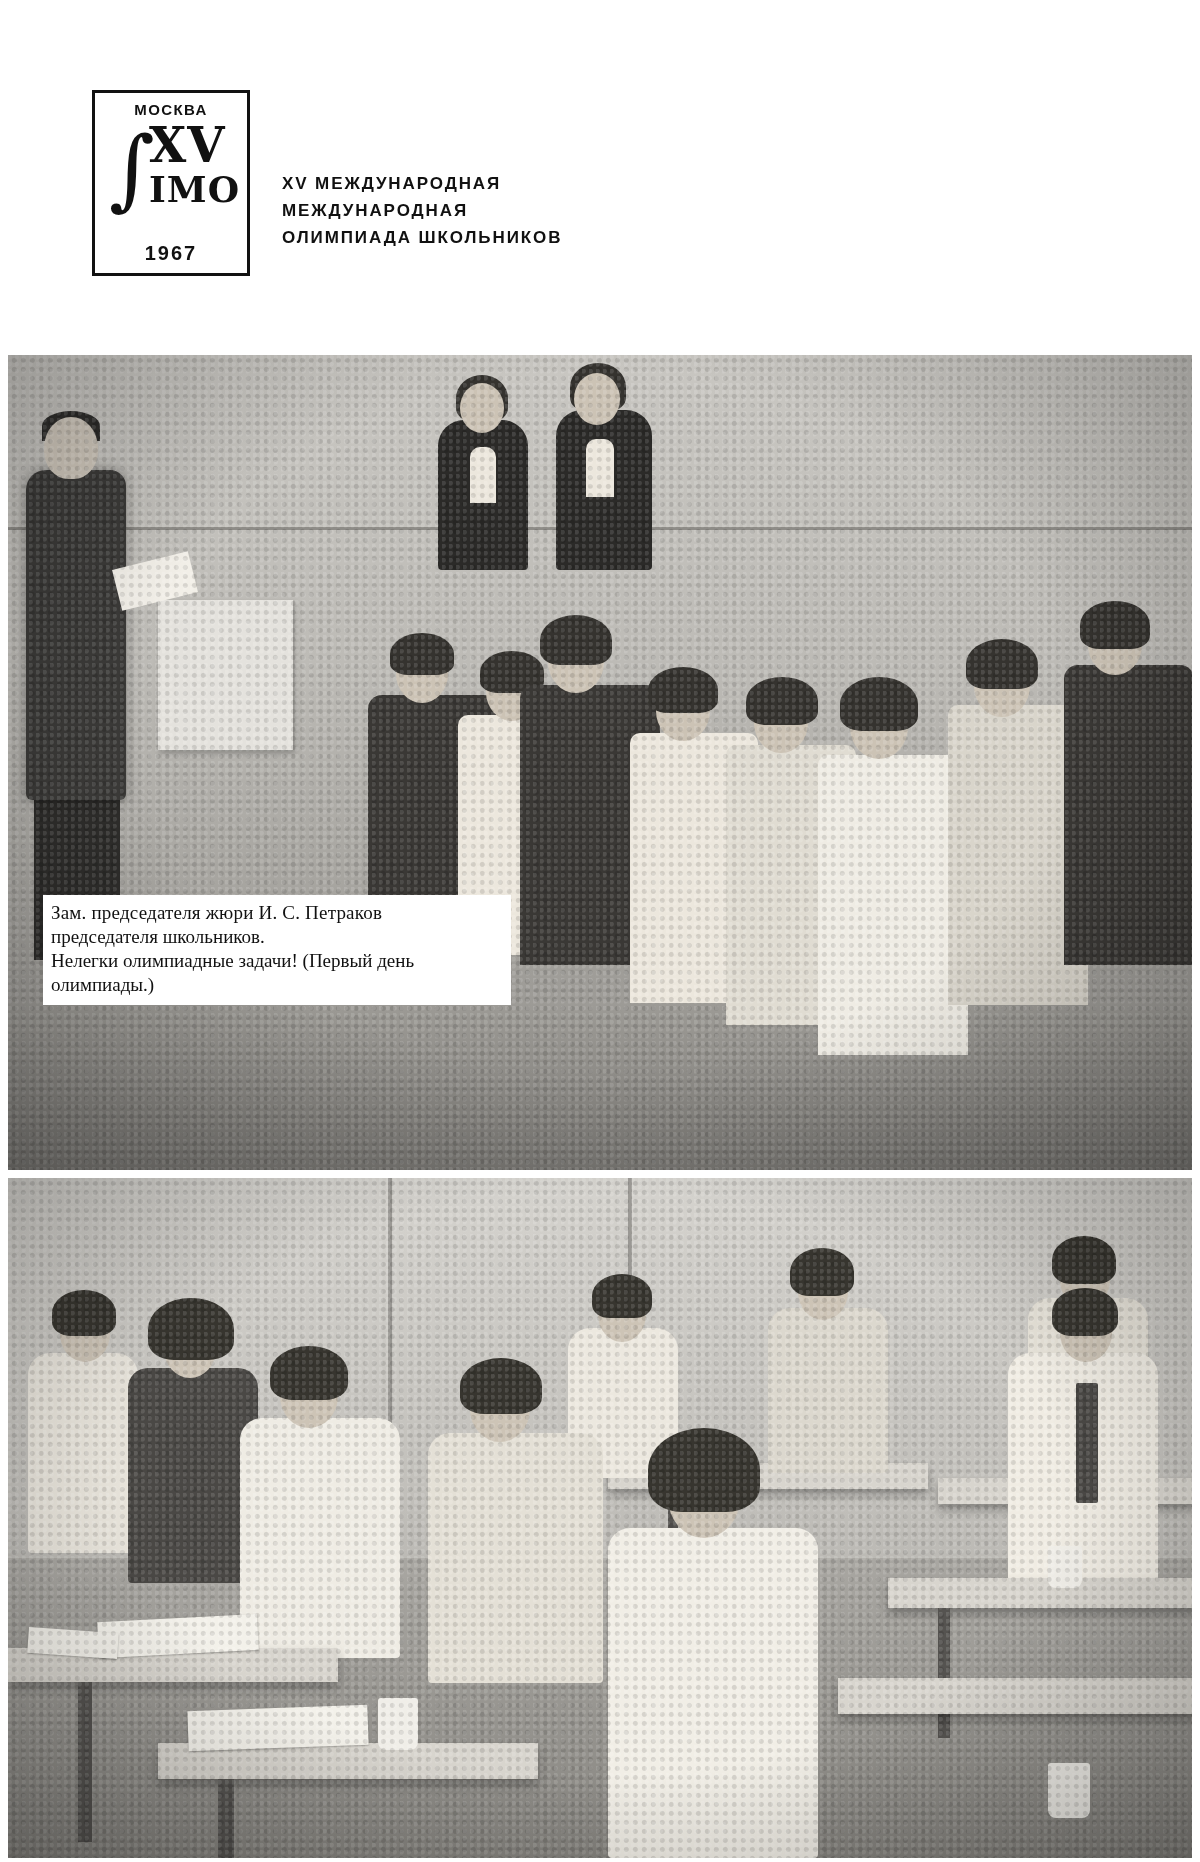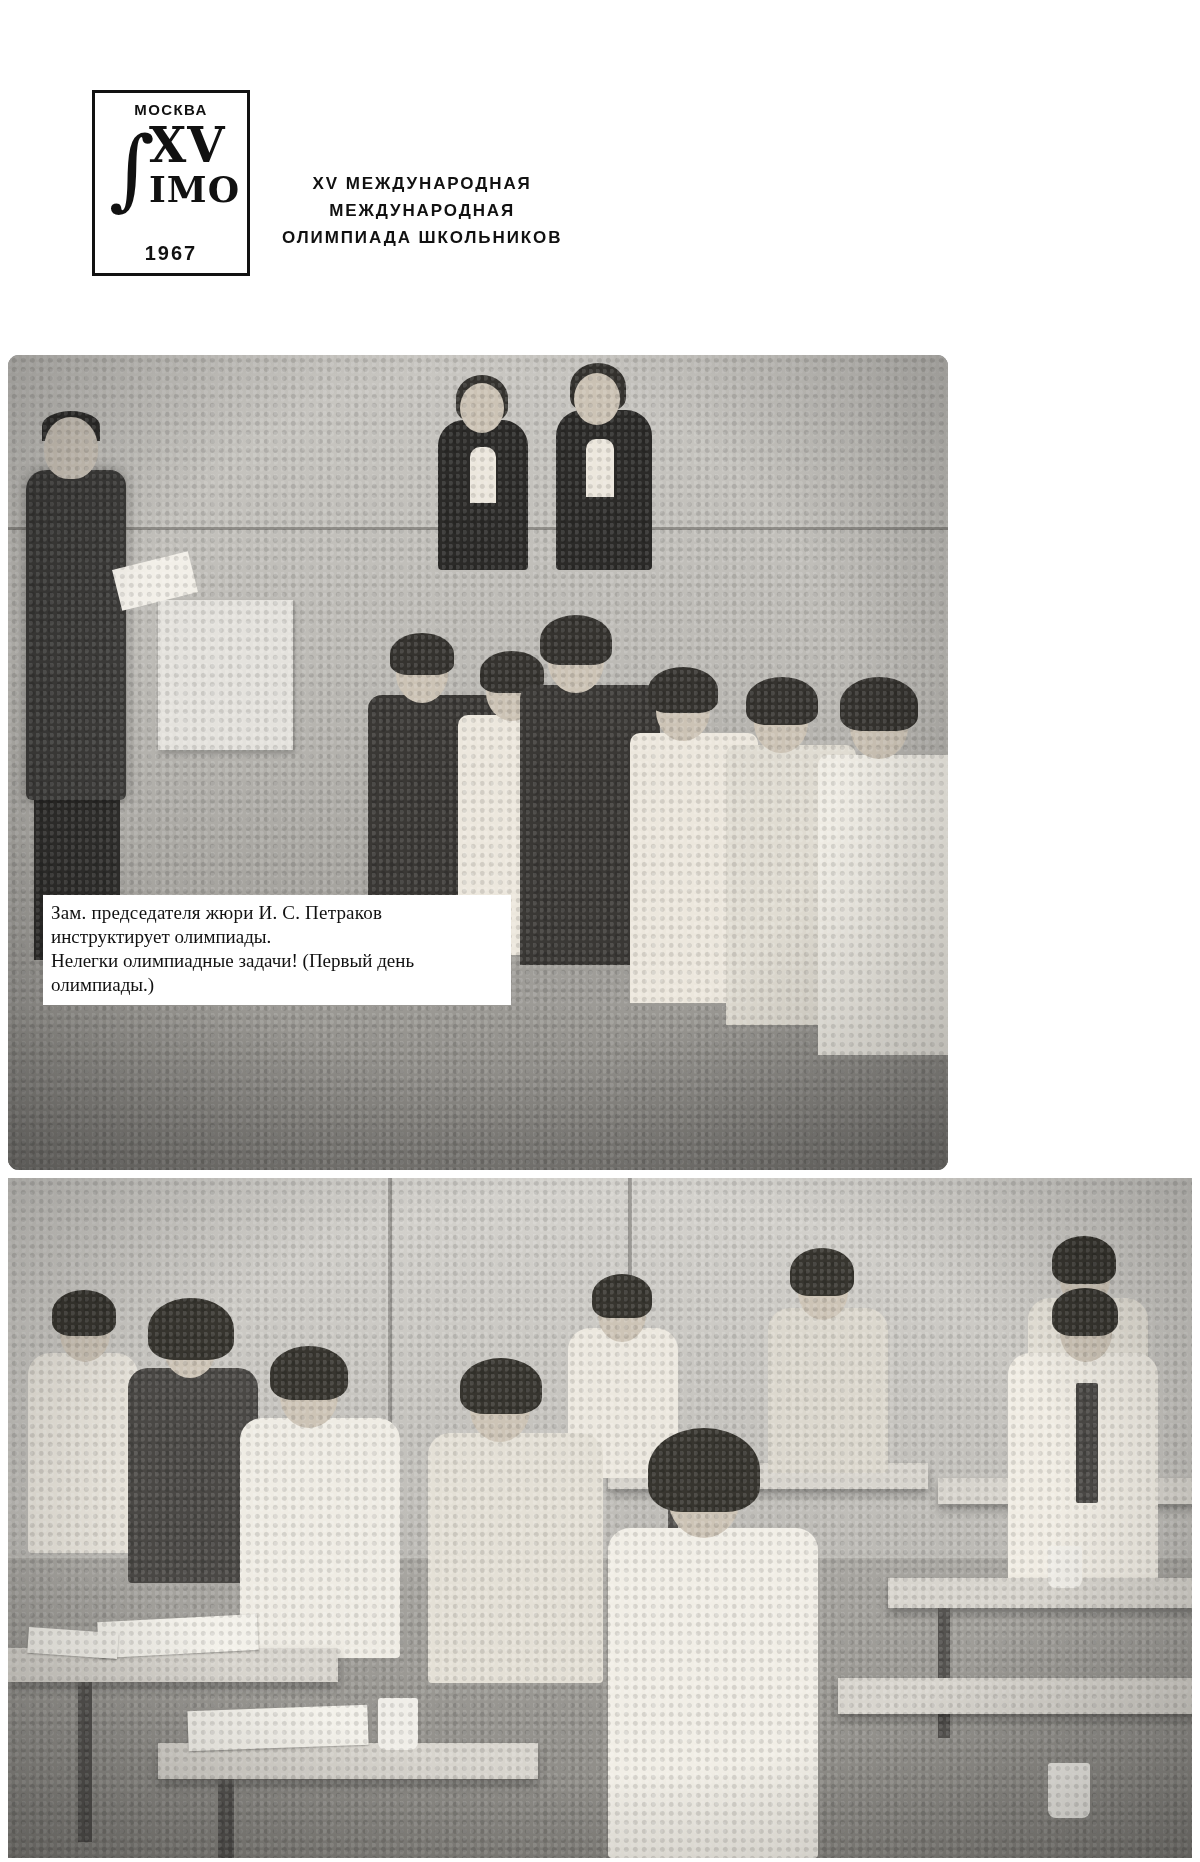--- a/index.html
+++ b/index.html
@@ -91,34 +91,33 @@
   .header-title {
     position: absolute;
     left: 282px;
     top: 170px;
     color: #111111;
     font-size: 17px;
     font-weight: bold;
     letter-spacing: 1.9px;
     line-height: 27px;
   }
-  .header-title div { white-space: nowrap; text-align: center; }
+  .header-title div { white-space: nowrap; }
 
   
   .photo {
     position: absolute;
     overflow: hidden;
     background: #6d6d6d;
   }
   .photo-top {
     left: 8px;
     top: 355px;
-    width: 940px;
+    width: 1184px;
     height: 815px;
-    border-radius: 11px;
   }
   .photo-bottom {
     left: 8px;
     top: 1178px;
     width: 1184px;
     height: 680px;
   }
 
   
   .grain {
@@ -368,21 +367,21 @@
     <div class="t-dark-shirt" style="left:806px; top:160px; width:130px; height:300px;"></div>
     <div class="t-head" style="left:830px; top:110px; width:54px; height:60px;"></div>
     <div class="t-hair" style="left:822px; top:96px; width:70px; height:48px;"></div>
   </div>
 
   <div class="grain"></div>
   <div class="vignette"></div>
 
   <div class="caption">
     <div class="line spaced">Зам.  председателя  жюри  И.  С.  Петраков</div>
-    <div class="line">инструктирует олимпиады.</div>
+    <div class="line">председателя школьников.</div>
     <div class="line">Нелегки олимпиадные задачи! (Первый день</div>
     <div class="line">олимпиады.)</div>
   </div>
 </div>
 
 <div class="photo photo-bottom">
   <div class="b-wall"></div>
   <div class="b-wall-seam" style="left:380px;"></div>
   <div class="b-wall-seam" style="left:620px; height:240px;"></div>
   <div class="b-floor"></div>

